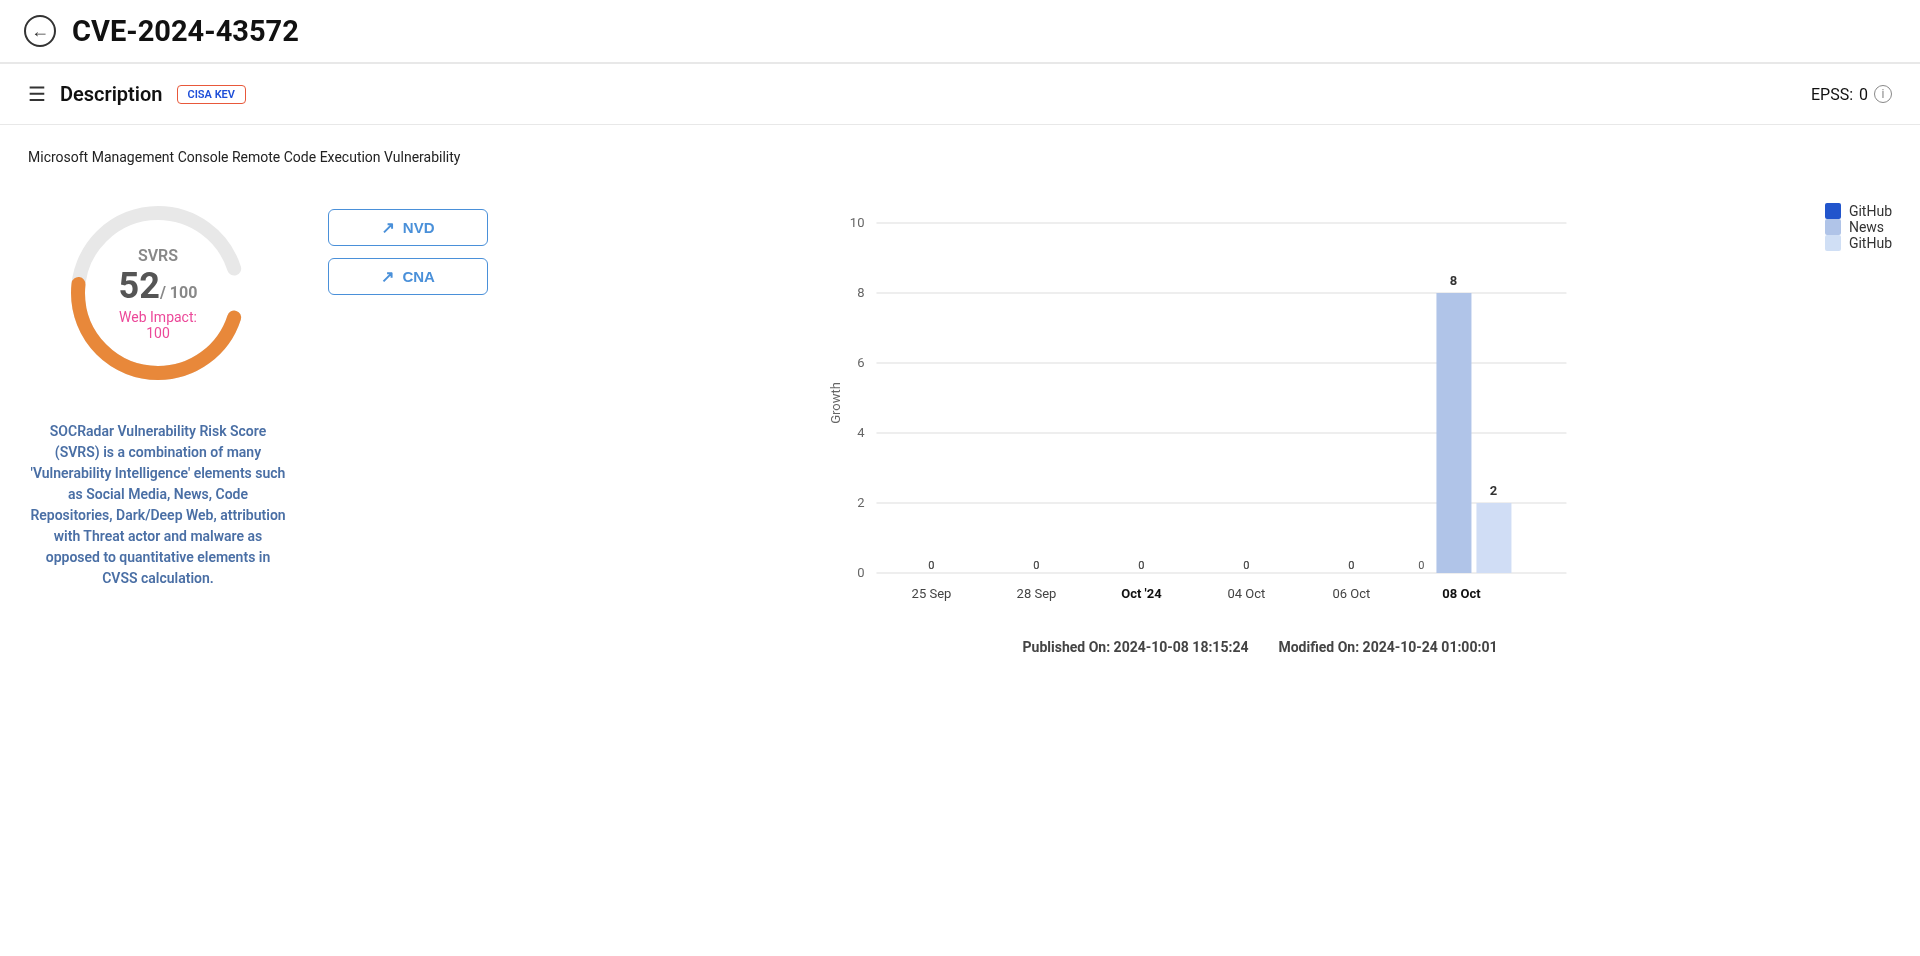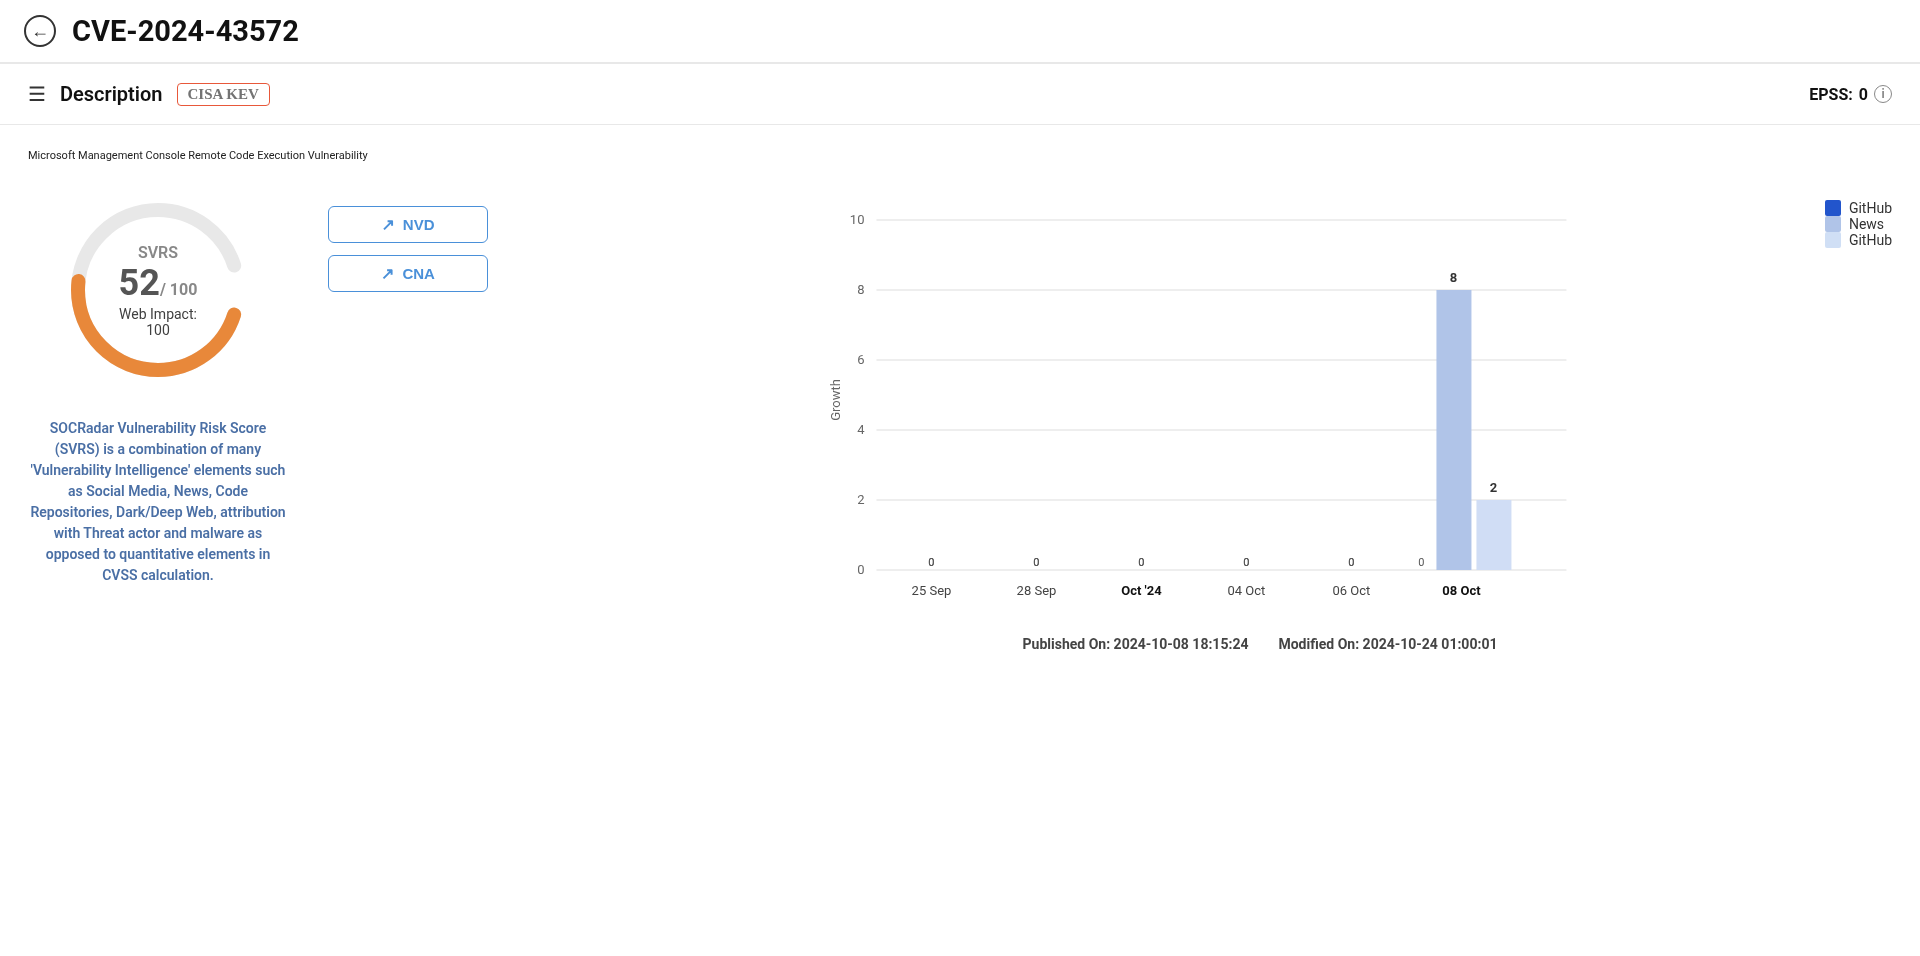--- a/index.html
+++ b/index.html
@@ -52,51 +52,50 @@
       font-size: 20px;
       color: #333;
     }
     .desc-label {
       font-size: 20px;
       font-weight: 600;
       color: #111;
     }
     .cisa-badge {
       border: 1.5px solid #e8583a;
-      color: #737373;
-      font-size: 15px;
+      color: #1d4ed8;
+      font-size: 11px;
       font-weight: 600;
       padding: 2px 10px;
       border-radius: 4px;
-      font-family: Liberation Serif, serif;
     }
     .epss-label {
       font-size: 16px;
-      font-weight: 700;
+      font-weight: 400;
       color: #111;
       display: flex;
       align-items: flex-start;
       gap: 6px;
     }
     .epss-info {
       width: 18px; height: 18px;
       border: 1.5px solid #888;
       border-radius: 50%;
       display: flex; align-items: center; justify-content: center;
       font-size: 12px;
       color: #888;
       cursor: pointer;
     }
 
     
     .main-body {
       padding: 24px 28px 0 28px;
     }
     .vuln-title {
-      font-size: 11px;
+      font-size: 14px;
       font-weight: 400;
       color: #222;
       margin-bottom: 28px;
     }
 
     .gauges-and-chart {
       display: flex;
       align-items: flex-start;
       gap: 0;
     }
@@ -145,21 +144,21 @@
       font-weight: 700;
       color: #555;
       display: block;
     }
     .gauge-denom {
       font-size: 16px;
       color: #888;
     }
     .gauge-sub {
       font-size: 14px;
-      color: #404040;
+      color: #ec4899;
       display: block;
       margin-top: 2px;
     }
 
     
     .svrs-desc {
       font-size: 14px;
       font-weight: 600;
       color: #4a6fa5;
       text-align: center;

